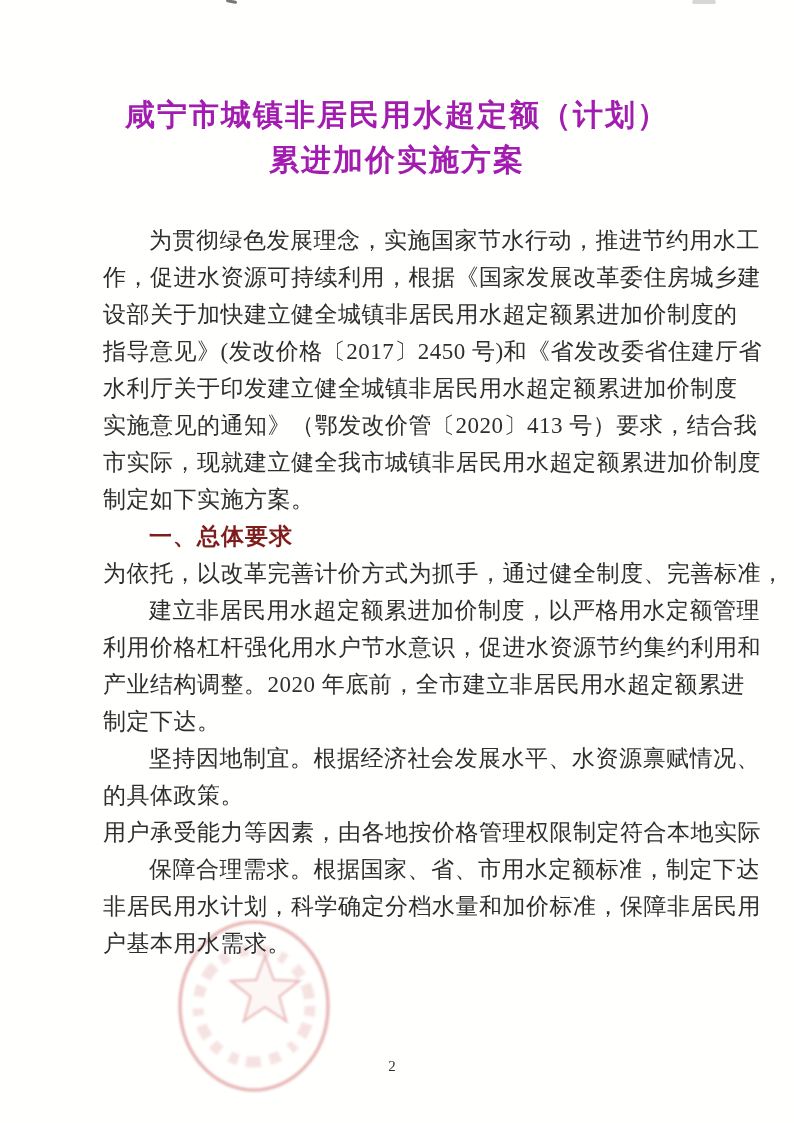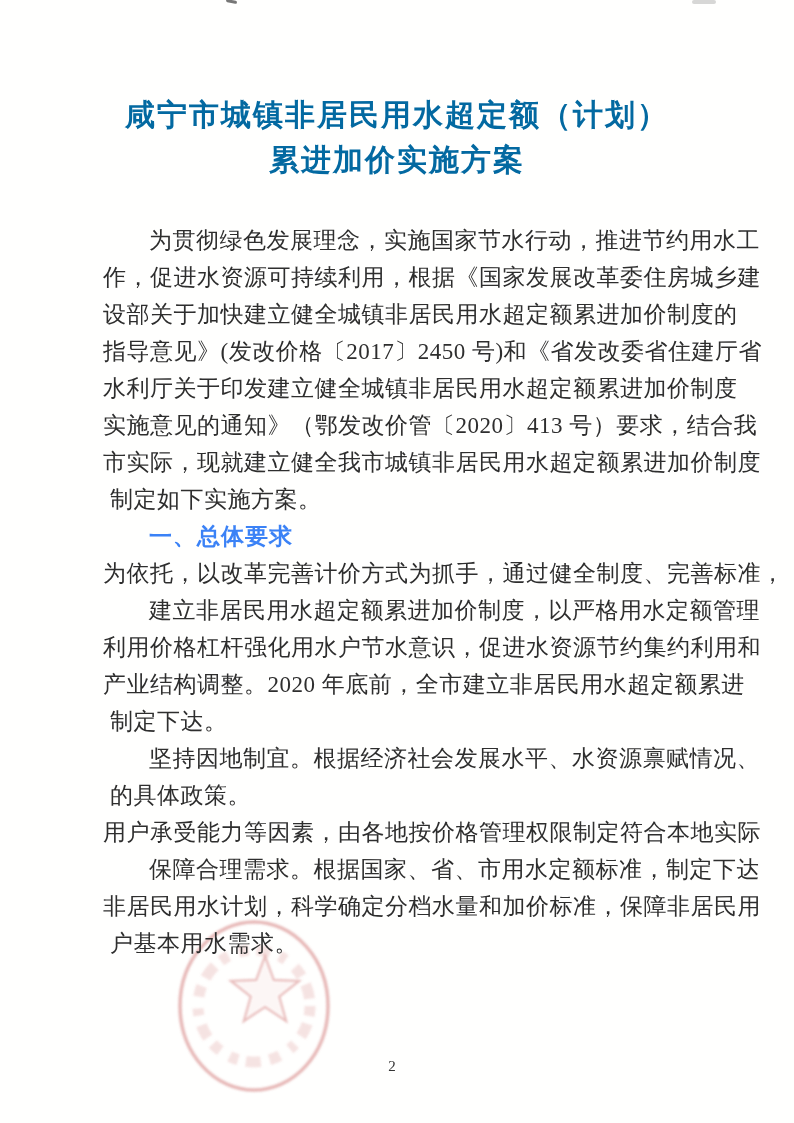--- a/index.html
+++ b/index.html
@@ -13,50 +13,50 @@
   }
   .title {
     position: absolute;
     left: 0;
     top: 92px;
     width: 794px;
     text-align: center;
     font-family: "Liberation Serif", "DejaVu Serif", serif;
     font-weight: 700;
     font-size: 30px;
-    color: #0369a1;
+    color: #a21caf;
     letter-spacing: 2px;
   }
   .title .title-line { height: 45px; line-height: 45px; }
   .doc-body {
     position: absolute;
     left: 103px;
     top: 222px;
     width: 592px;
     font-size: 23px;
     color: #2e2e2e;
     letter-spacing: 0.5px;
   }
   .line {
     height: 37px;
     line-height: 37px;
     text-align: justify;
     text-align-last: justify;
     white-space: nowrap;
   }
-  .line.last { text-align-last: left; margin-left: 7px; }
+  .line.last { text-align-last: left; }
   .line.first { text-indent: 46px; font-family: Liberation Serif, serif; }
   .heading {
     height: 37px;
     line-height: 37px;
     text-indent: 46px;
     font-family: "Liberation Sans", "DejaVu Sans", sans-serif;
     font-weight: 700;
     font-size: 23px;
-    color: #3b82f6;
+    color: #7f1d1d;
     letter-spacing: 1px;
   }
   .page-number {
     position: absolute;
     left: 0;
     top: 1058px;
     width: 784px;
     text-align: center;
     font-size: 15px;
     color: #333333;

